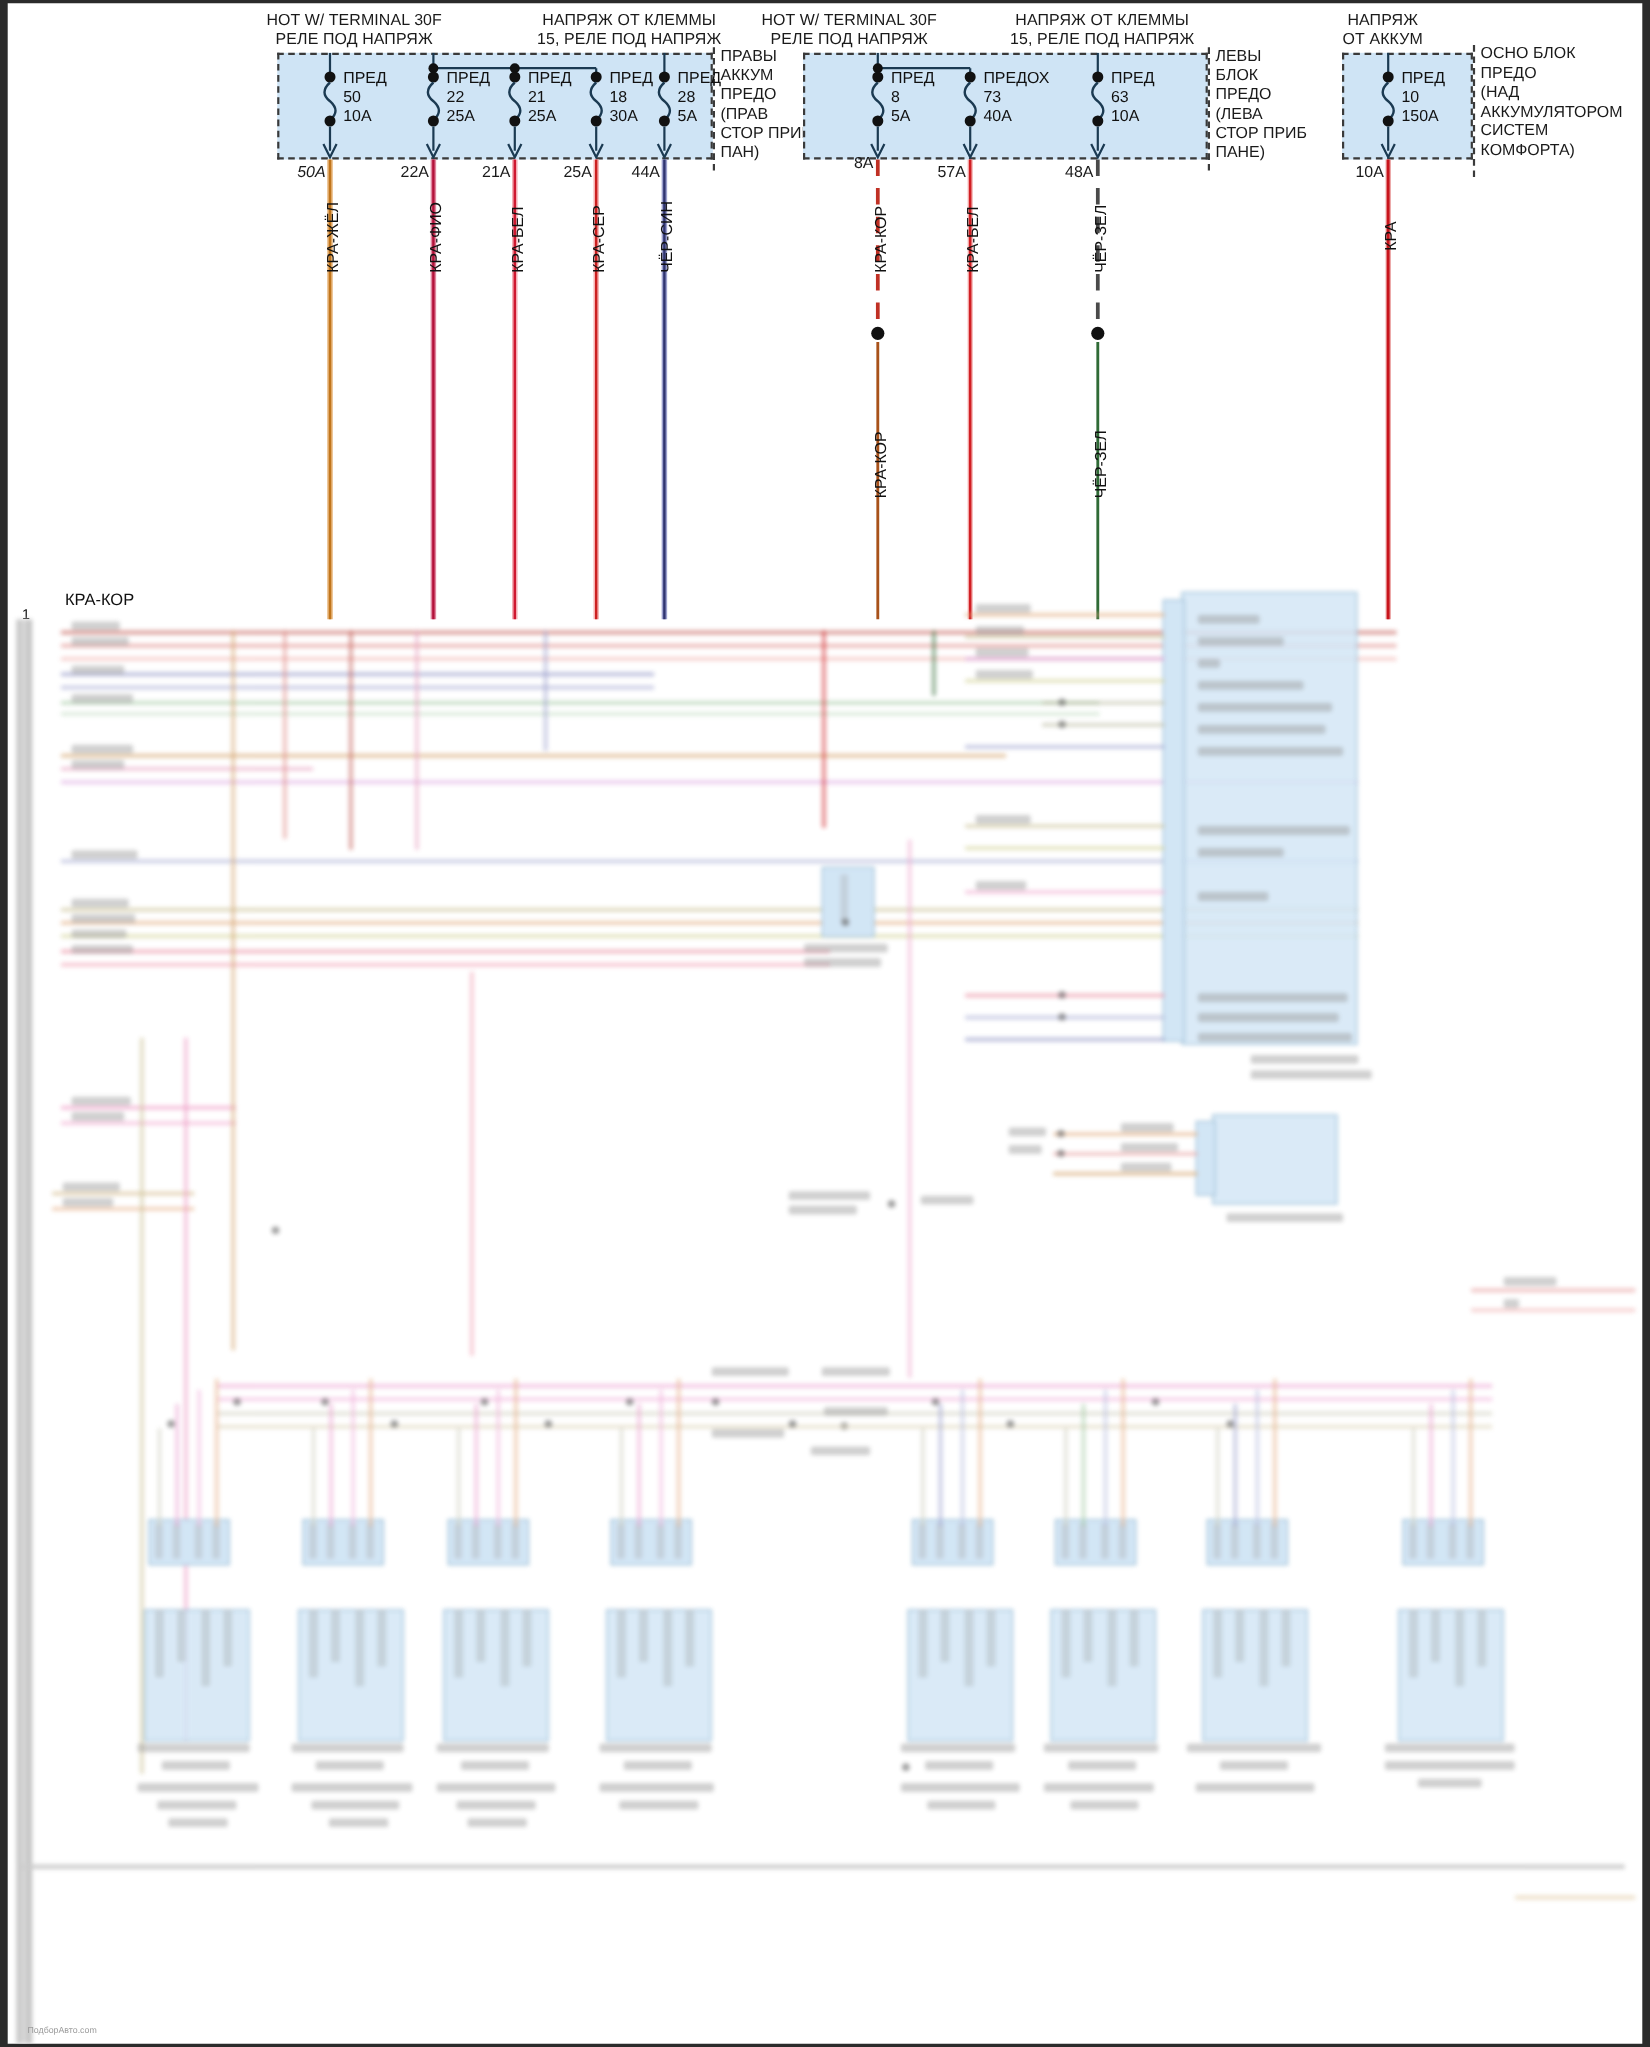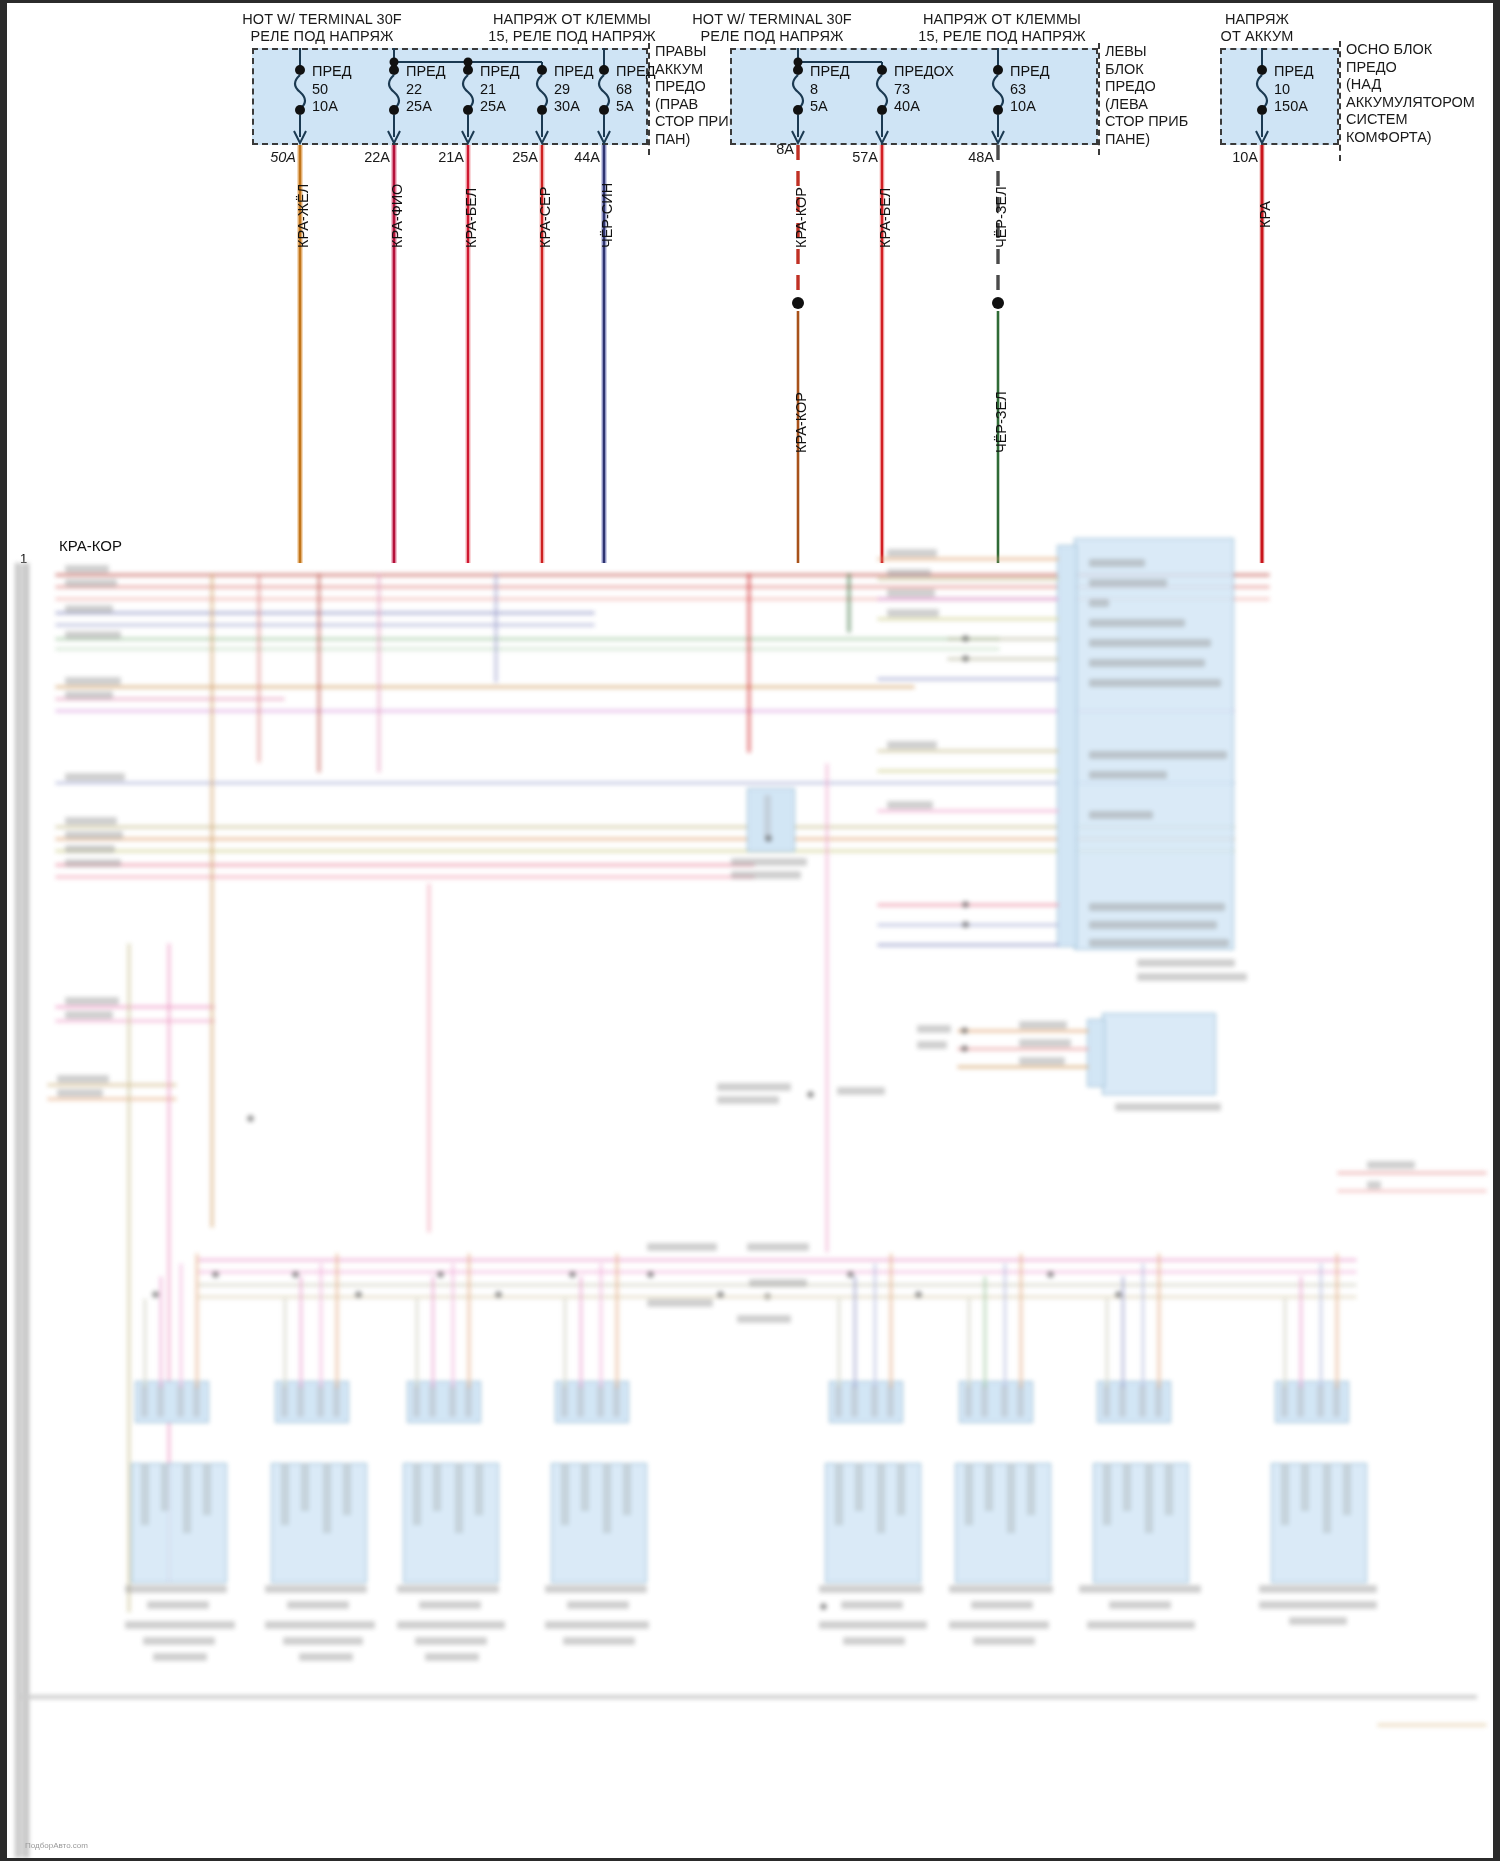--- a/index.html
+++ b/index.html
@@ -186,34 +186,34 @@
 
     <svg class="abs" style="left:525px;top:60px;width:22px;height:82px;">
       <circle cx="10" cy="7" r="5" fill="#111"></circle>
       <path d="M10 12 q-10 9 0 17 q10 9 0 17" stroke="#1b3a52" stroke-width="2.2" fill="none"></path>
       <circle cx="10" cy="47" r="5" fill="#111"></circle>
       <line x1="10" y1="52" x2="10" y2="74" stroke="#1b3a52" stroke-width="2"></line>
       <path d="M4 68 L10 80 L16 68" fill="none" stroke="#1b3a52" stroke-width="2"></path>
     </svg>
     <div class="abs" style="left:547px;top:60px;font-size:14.5px;line-height:17.5px;color:#111;">
       <div>ПРЕД</div>
-      <div>29</div>
+      <div>18</div>
       <div>30A</div>
     </div>
 
     <svg class="abs" style="left:587px;top:60px;width:22px;height:82px;">
       <circle cx="10" cy="7" r="5" fill="#111"></circle>
       <path d="M10 12 q-10 9 0 17 q10 9 0 17" stroke="#1b3a52" stroke-width="2.2" fill="none"></path>
       <circle cx="10" cy="47" r="5" fill="#111"></circle>
       <line x1="10" y1="52" x2="10" y2="74" stroke="#1b3a52" stroke-width="2"></line>
       <path d="M4 68 L10 80 L16 68" fill="none" stroke="#1b3a52" stroke-width="2"></path>
     </svg>
     <div class="abs" style="left:609px;top:60px;font-size:14.5px;line-height:17.5px;color:#111;">
       <div>ПРЕД</div>
-      <div>68</div>
+      <div>28</div>
       <div>5A</div>
     </div>
 
     <svg class="abs" style="left:781px;top:60px;width:22px;height:82px;">
       <circle cx="10" cy="7" r="5" fill="#111"></circle>
       <path d="M10 12 q-10 9 0 17 q10 9 0 17" stroke="#1b3a52" stroke-width="2.2" fill="none"></path>
       <circle cx="10" cy="47" r="5" fill="#111"></circle>
       <line x1="10" y1="52" x2="10" y2="74" stroke="#1b3a52" stroke-width="2"></line>
       <path d="M4 68 L10 80 L16 68" fill="none" stroke="#1b3a52" stroke-width="2"></path>
     </svg>

